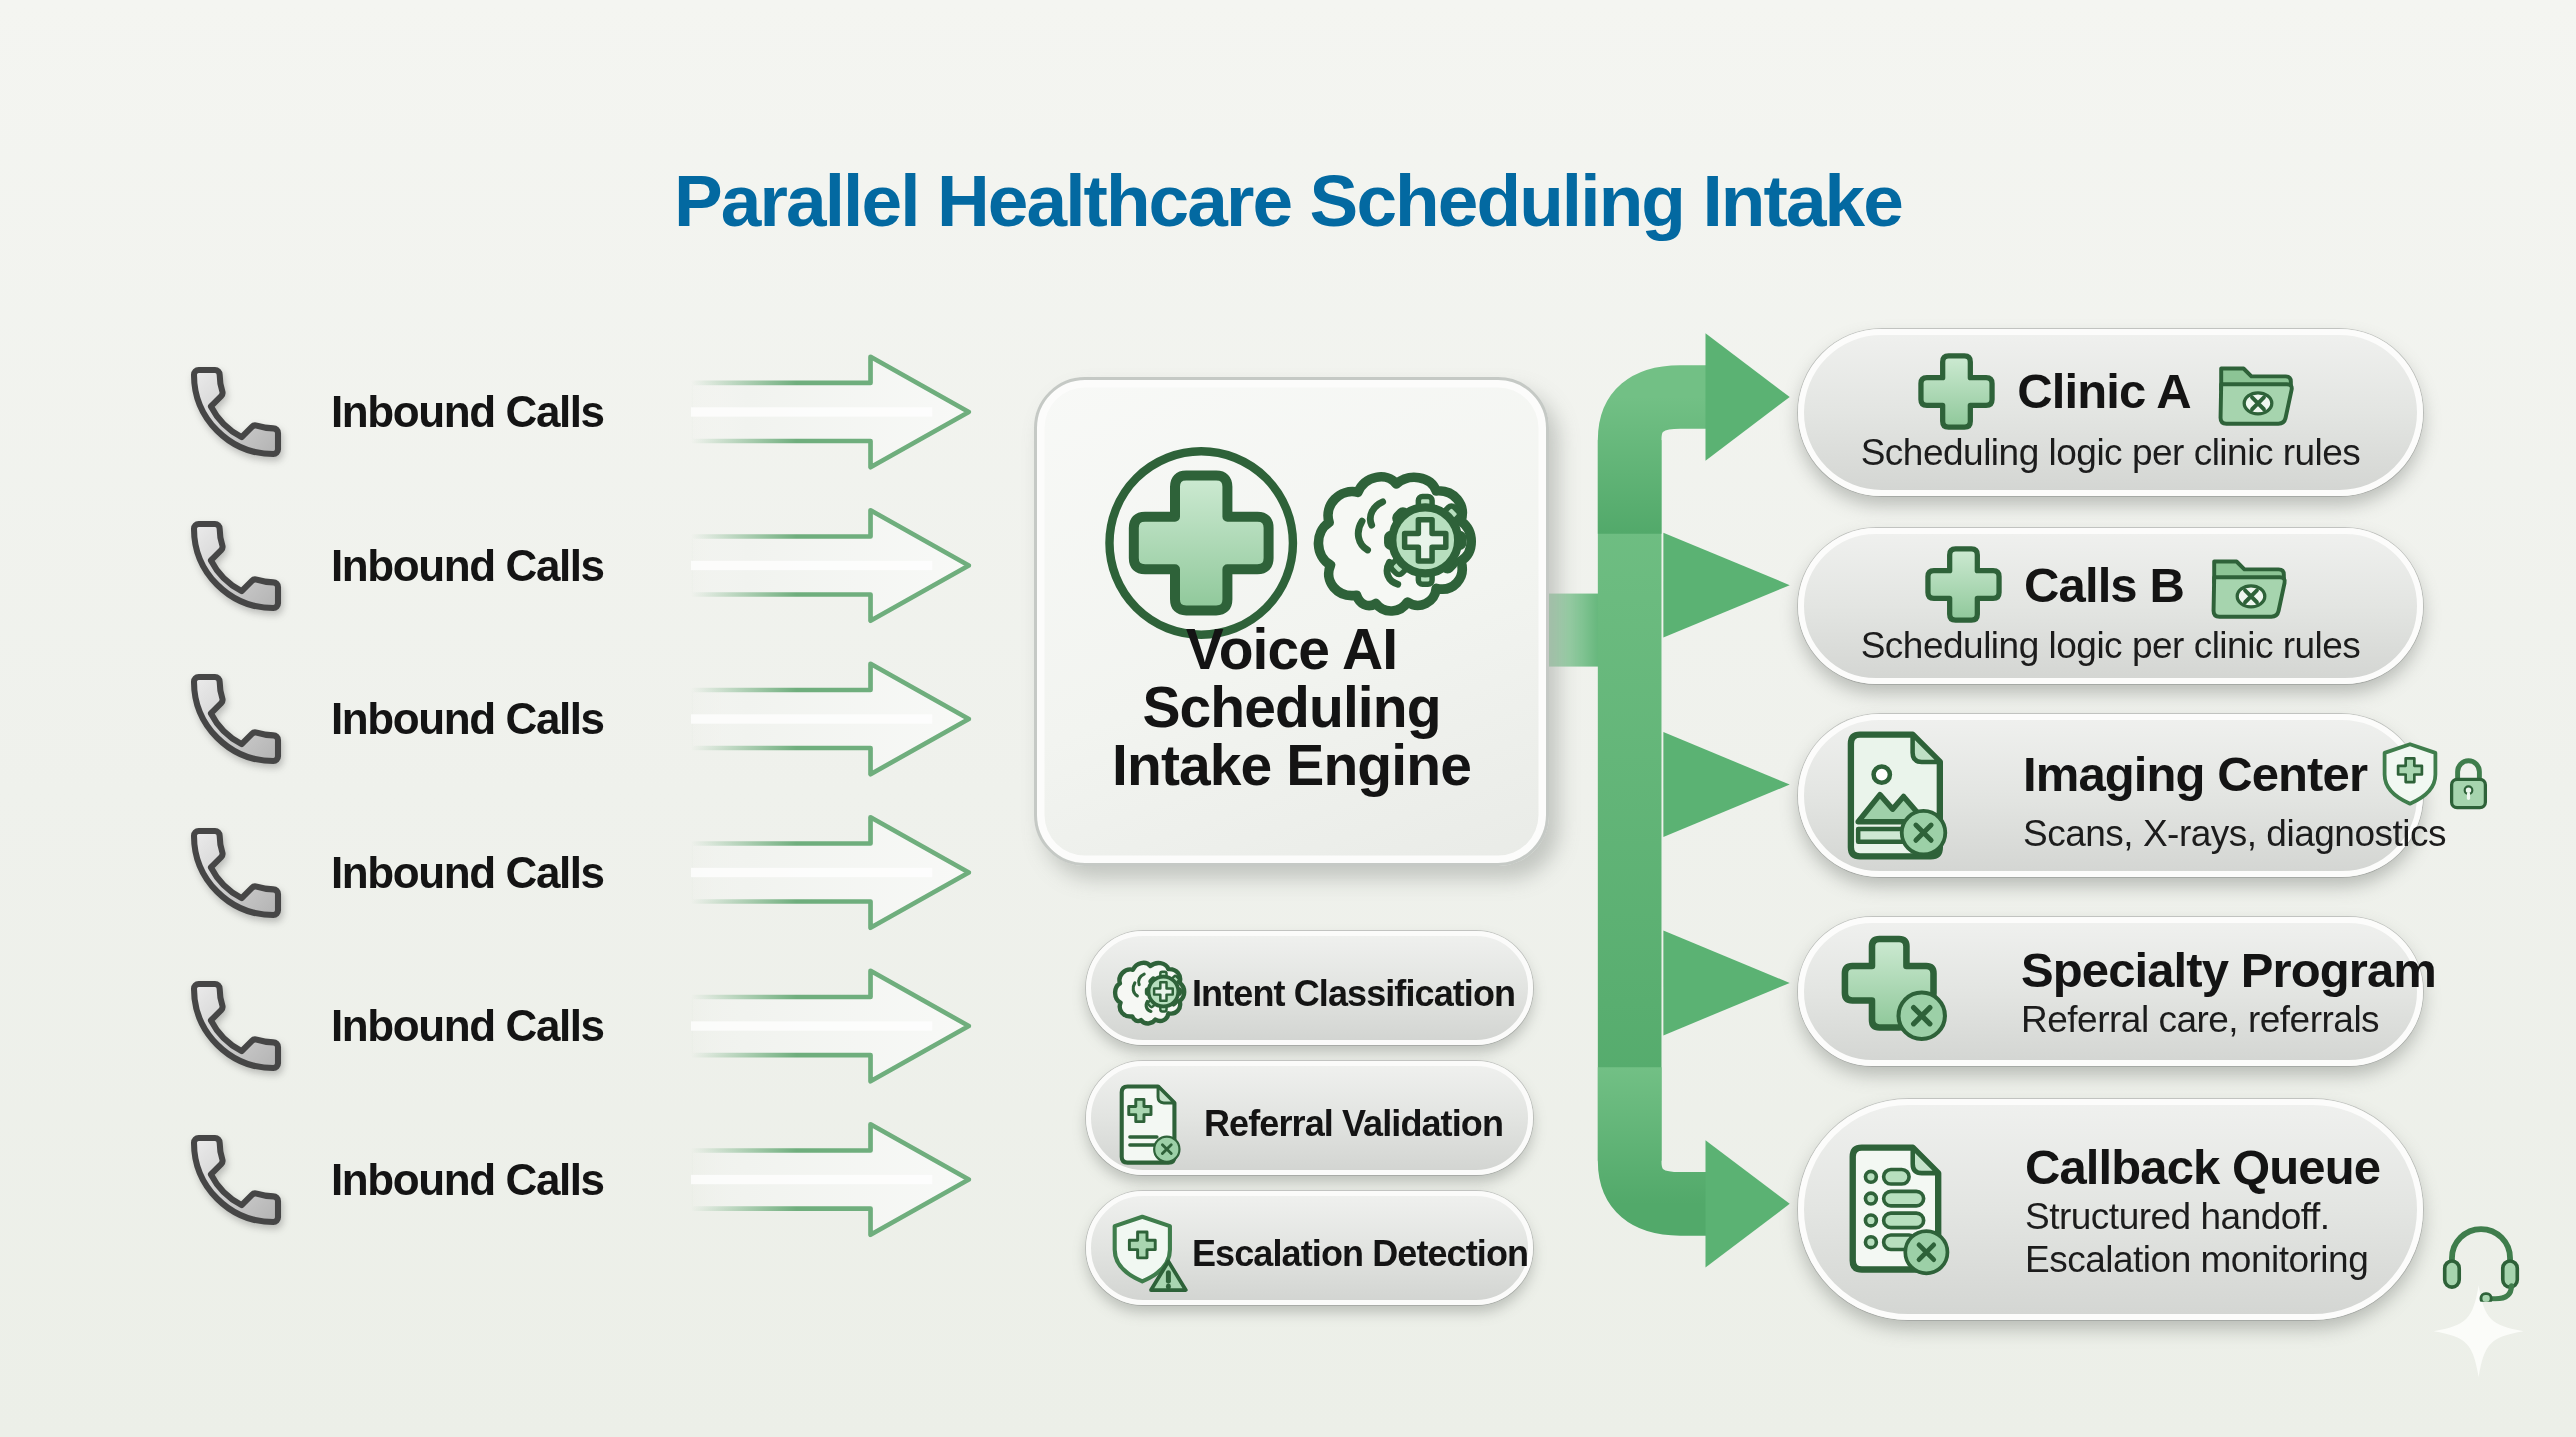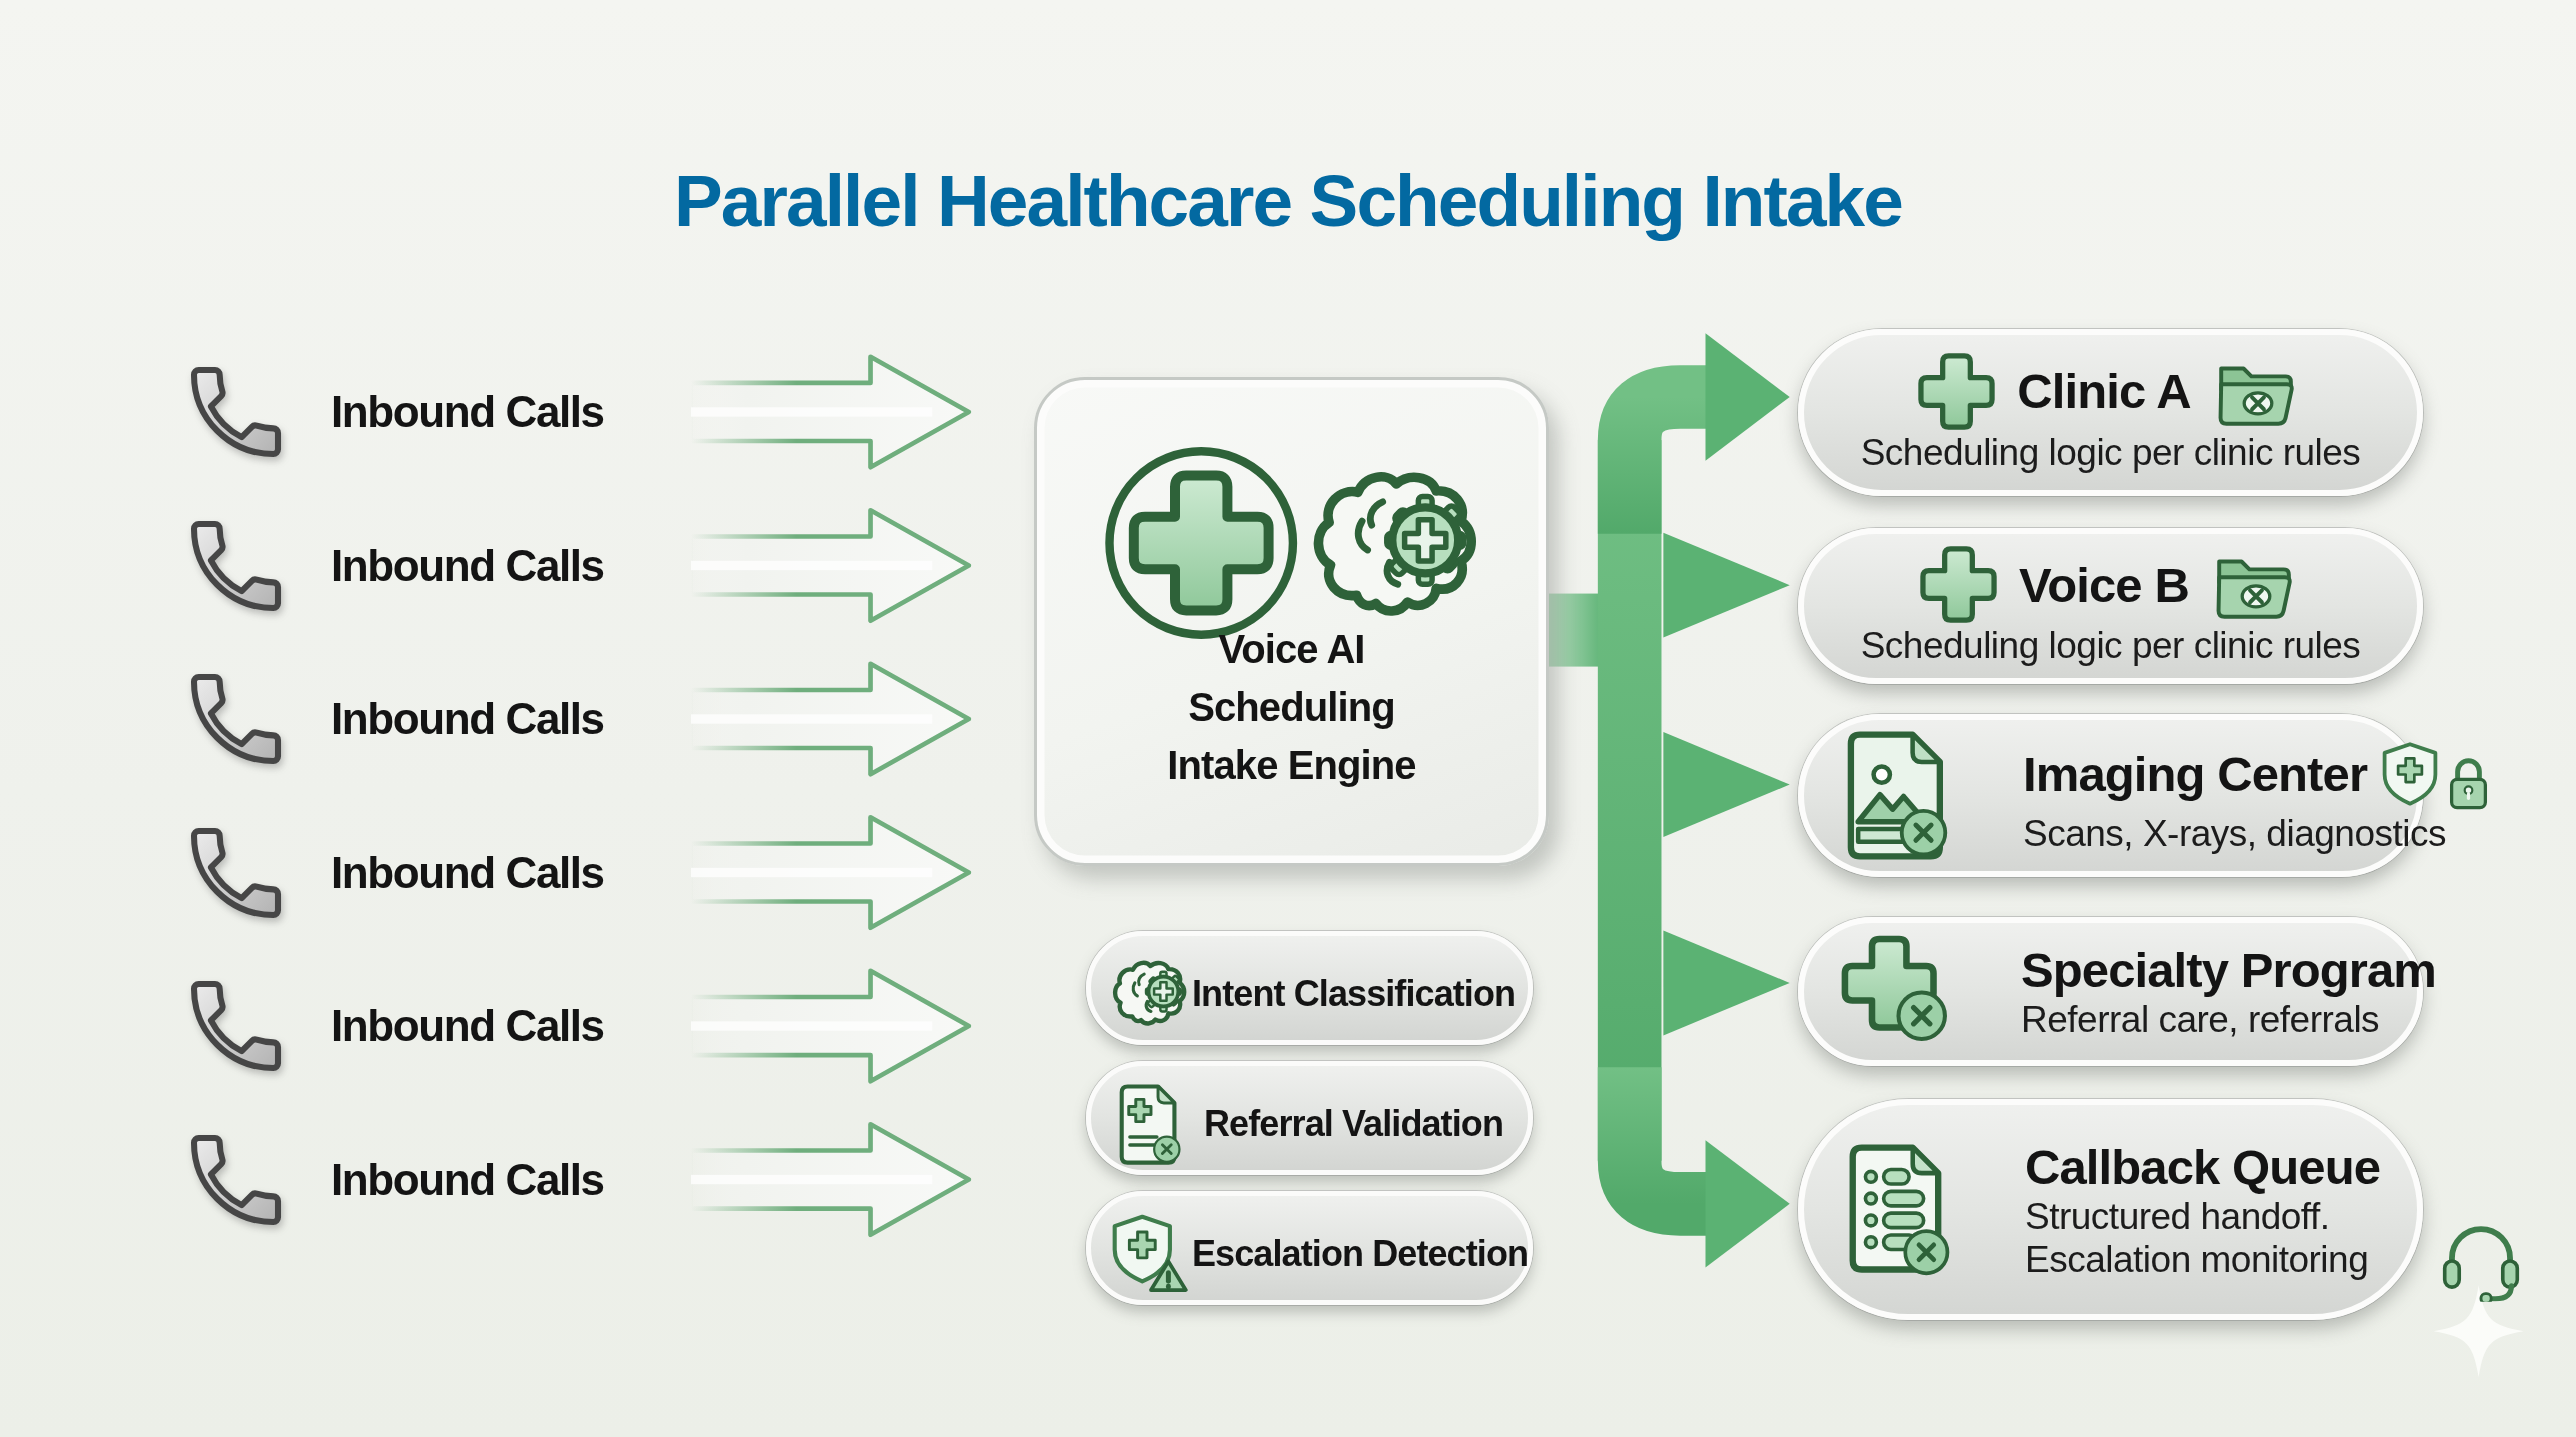--- a/index.html
+++ b/index.html
@@ -27,21 +27,21 @@
   .engine-box {
     position:absolute; left:1034px; top:377px; width:515px; height:489px;
     border-radius:51px; box-sizing:border-box;
     background:linear-gradient(160deg,#f8f9f7 0%, #f2f4f0 55%, #e9ebe7 100%);
     border:3.7px solid #c5c9c5;
     box-shadow: inset 0 0 0 7.5px #fcfcfb, 9.4px 13px 20.6px rgba(115,120,115,.35);
   }
   .engine-icon { position:absolute; left:1072px; top:426px; width:440px; height:234px; }
   .engine-text {
     position:absolute; left:1034px; top:620px; width:515px; text-align:center;
-    font-size:40px; line-height:58px; font-weight:700; letter-spacing:-0.9px;
+    font-size:57px; line-height:58px; font-weight:700; letter-spacing:-0.9px;
   }
 
   
   .pill {
     position:absolute; left:1086px; width:447px; height:114px; box-sizing:border-box;
     border-radius:57px; display:flex; align-items:center; padding:12px 13px 0 19px;
     background:linear-gradient(180deg,#eff0ee 0%, #e2e4e1 50%, #d3d5d2 100%);
     border:5.6px solid #fbfbfa;
     box-shadow: 0 7.5px 13px rgba(100,105,100,.35), 0 0 0 0.9px #c6c8c5;
   }
@@ -324,21 +324,21 @@
         </svg>
     </div>
     <div class="dest-sub">Scheduling logic per clinic rules</div>
   </div>
 
   <div class="dest col" style="top:528px;height:156px">
     <div class="dest-titlerow">
       <svg class="icon-sm" width="79" height="79" viewBox="0 0 120 120">
           <use href="#sym-cross"></use>
         </svg>
-      <span class="dest-title">Voice B</span>
+      <span class="dest-title">Calls B</span>
       <svg class="icon-sm" width="92" height="73" viewBox="0 0 140 110">
           <use href="#sym-folder-x"></use>
         </svg>
     </div>
     <div class="dest-sub">Scheduling logic per clinic rules</div>
   </div>
 
   <div class="dest row-layout" style="top:714px;height:163px">
     <svg class="dest-left-icon" width="118" height="137" viewBox="0 0 130 150">
         <use href="#sym-imgdoc-x"></use>

